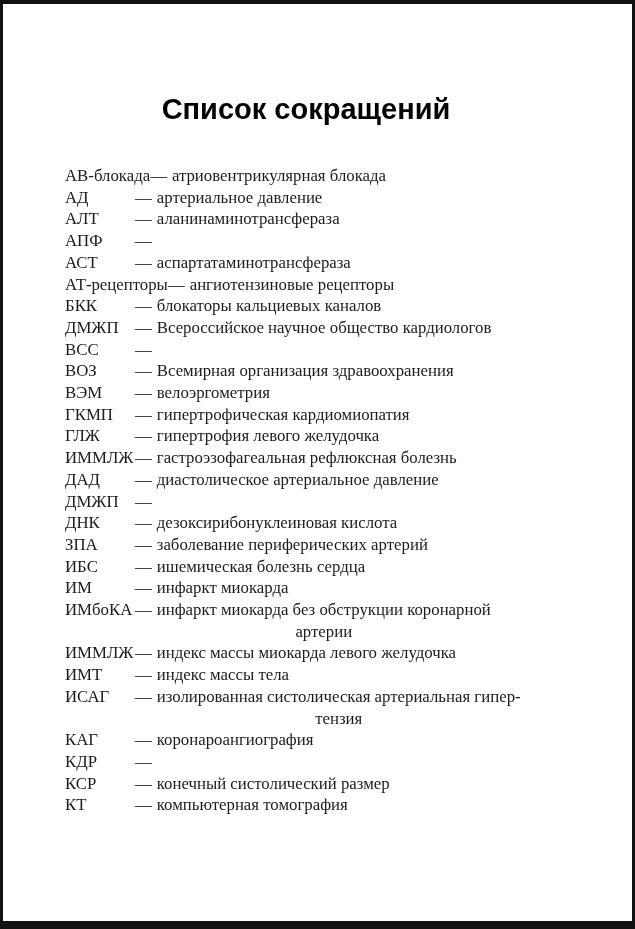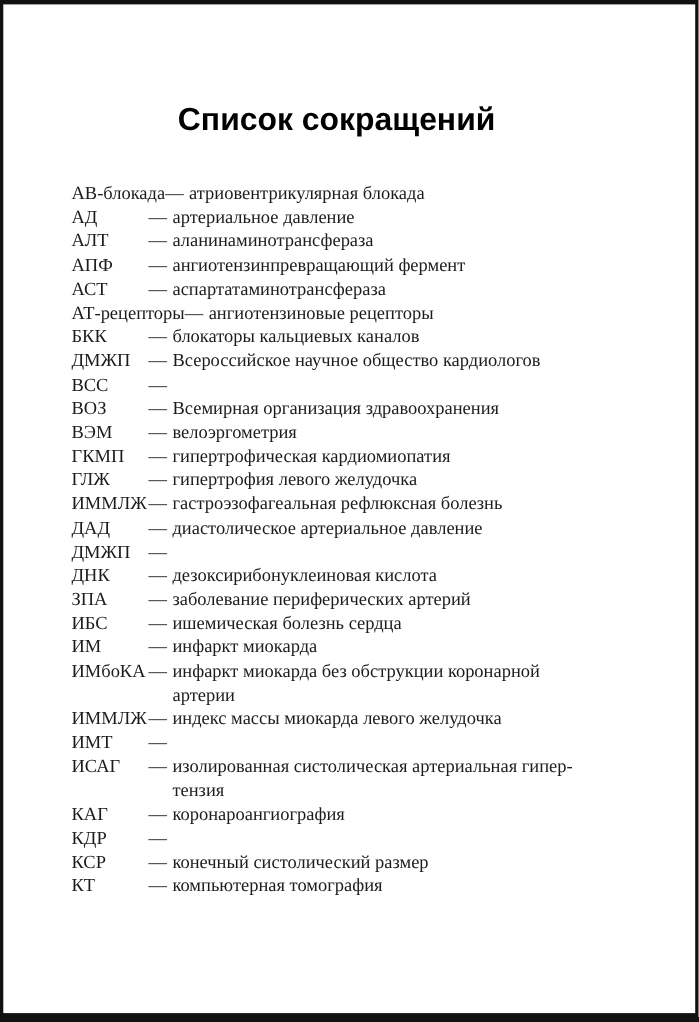--- a/index.html
+++ b/index.html
@@ -47,20 +47,21 @@
     flex: 0 0 auto;
     min-width: 70px;
     white-space: nowrap;
   }
   .abbr-dash {
     flex: 0 0 auto;
   }
   .abbr-def {
     margin-left: 5px;
     white-space: pre-line;
+    text-align: center;
   }
 </style>
 </head>
 <body>
 
 <div class="page">
   <div class="content">
     <h1 class="title">Список сокращений</h1>
     <div class="abbr-list">
   <div class="abbr-row">
@@ -77,21 +78,20 @@
 
   <div class="abbr-row">
     <span class="abbr-term">АЛТ</span>
     <span class="abbr-dash">—</span>
     <span class="abbr-def">аланинаминотрансфераза</span>
   </div>
 
   <div class="abbr-row">
     <span class="abbr-term">АПФ</span>
     <span class="abbr-dash">—</span>
-    <span class="abbr-def">ангиотензинпревращающий фермент</span>
   </div>
 
   <div class="abbr-row">
     <span class="abbr-term">АСТ</span>
     <span class="abbr-dash">—</span>
     <span class="abbr-def">аспартатаминотрансфераза</span>
   </div>
 
   <div class="abbr-row">
     <span class="abbr-term">АТ-рецепторы</span>
@@ -190,20 +190,21 @@
 
   <div class="abbr-row">
     <span class="abbr-term">ИММЛЖ</span>
     <span class="abbr-dash">—</span>
     <span class="abbr-def">индекс массы миокарда левого желудочка</span>
   </div>
 
   <div class="abbr-row">
     <span class="abbr-term">ИМТ</span>
     <span class="abbr-dash">—</span>
+    <span class="abbr-def">индекс массы тела</span>
   </div>
 
   <div class="abbr-row">
     <span class="abbr-term">ИСАГ</span>
     <span class="abbr-dash">—</span>
     <span class="abbr-def">изолированная систолическая артериальная гипер-
 тензия</span>
   </div>
 
   <div class="abbr-row">

